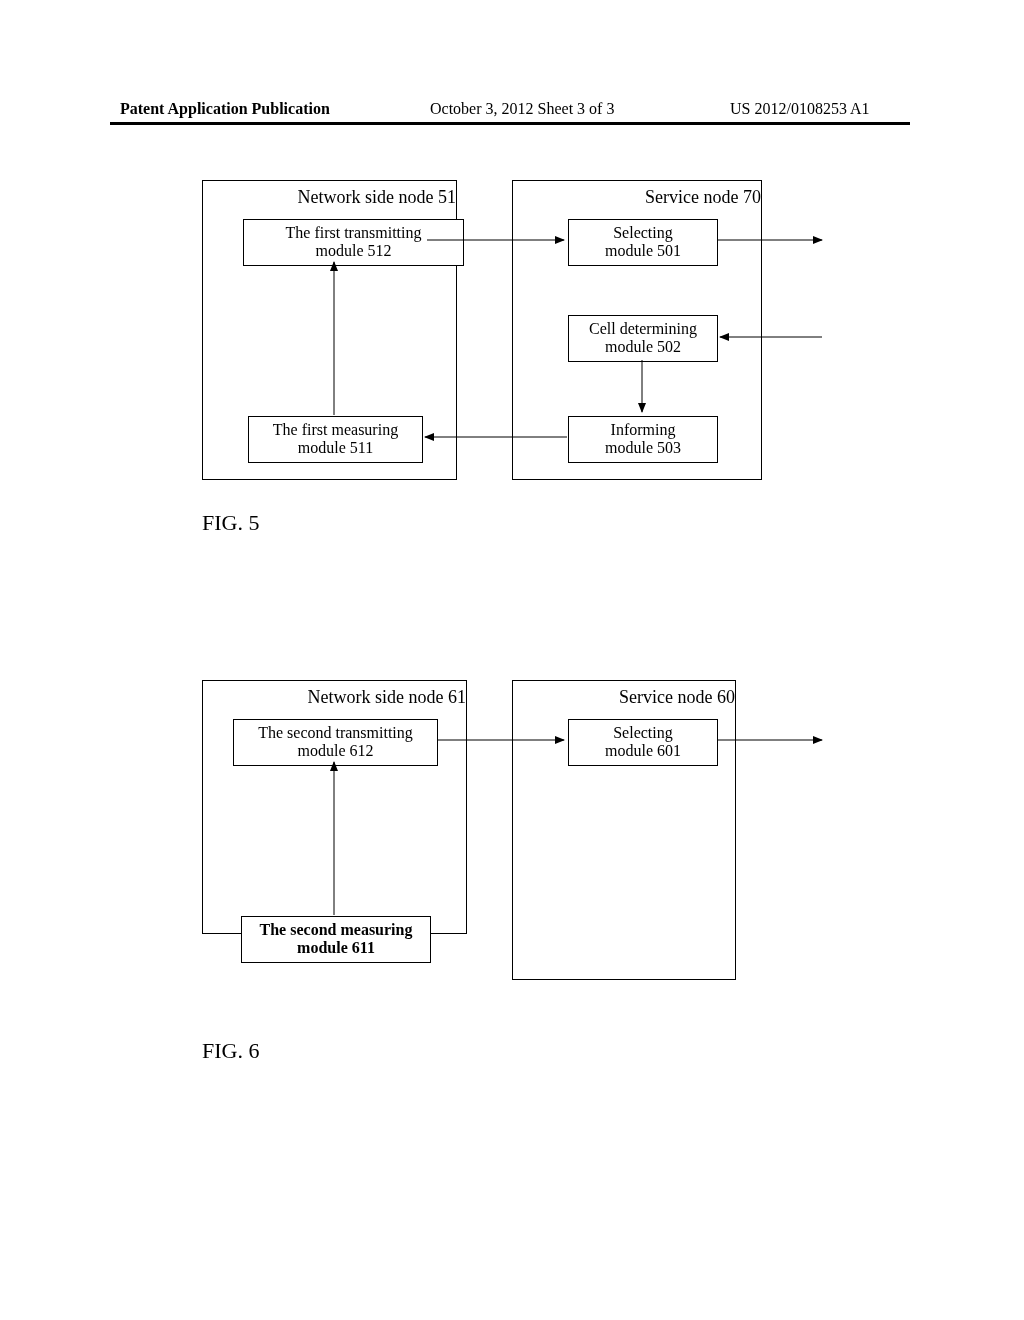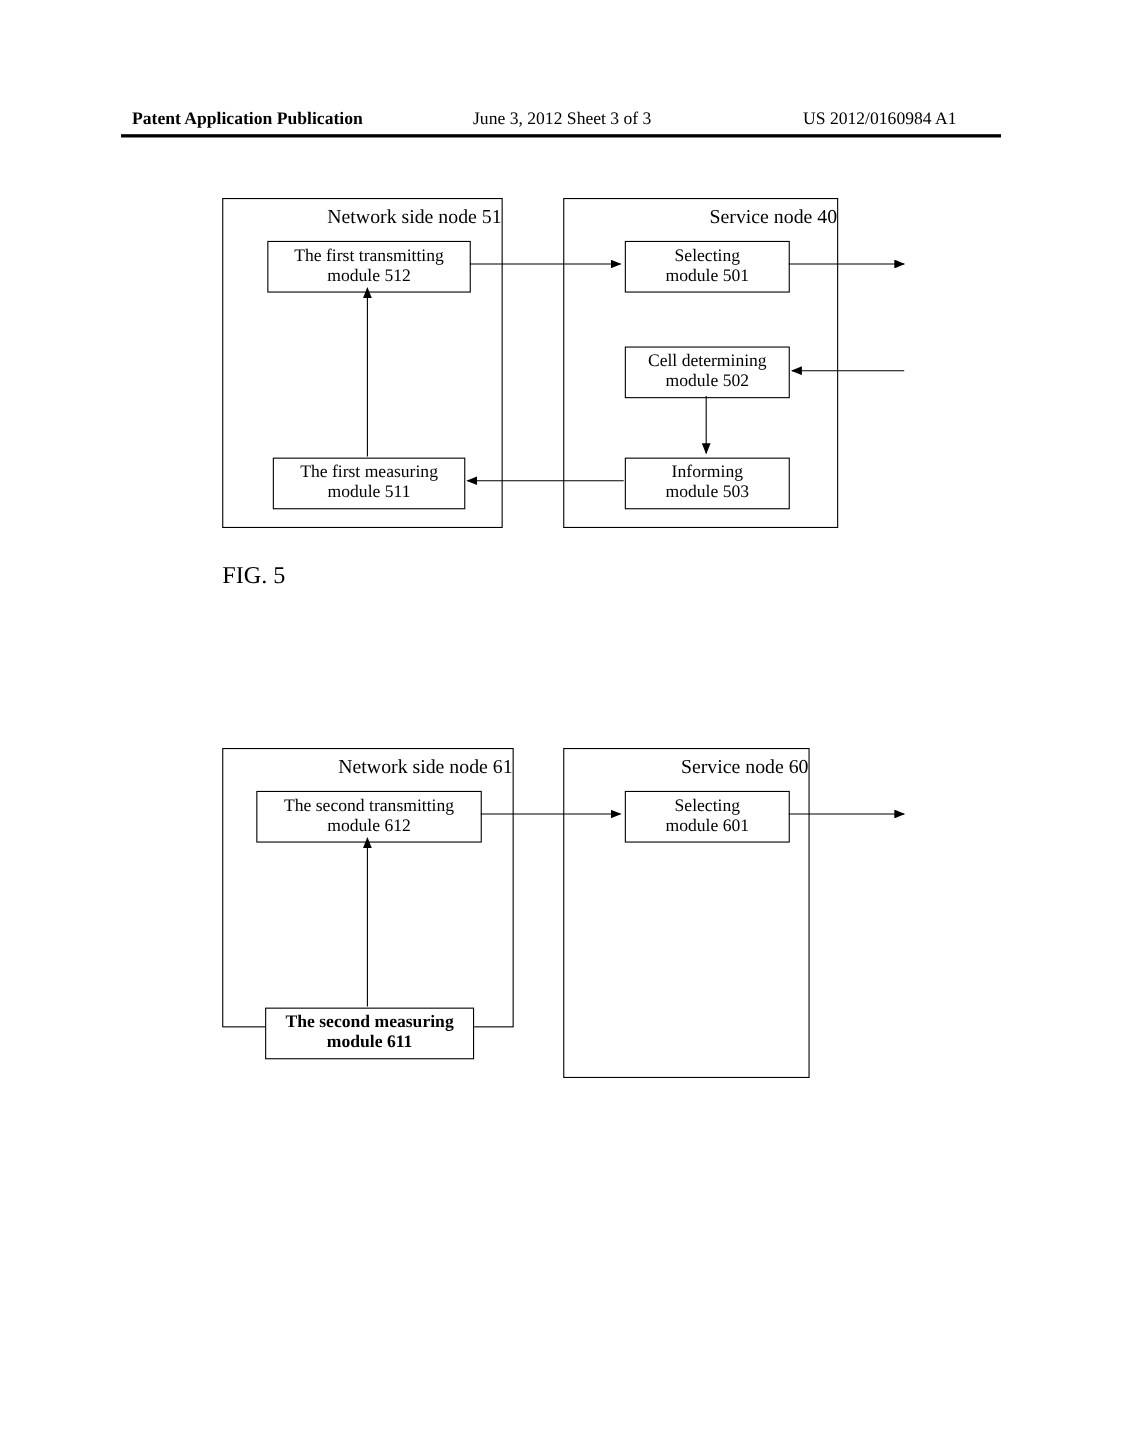--- a/index.html
+++ b/index.html
@@ -71,35 +71,35 @@
     pointer-events: none;
   }
 </style>
 </head>
 <body>
 
 <div class="page">
 
   <div class="header">
     <span class="header-left">Patent Application Publication</span>
-    <span class="header-mid">June 3, 2012  Sheet 3 of 3</span>
-    <span class="header-right">US 2012/0160984 A1</span>
+    <span class="header-mid">October 3, 2012  Sheet 3 of 3</span>
+    <span class="header-right">US 2012/0108253 A1</span>
   </div>
   <div class="hrline"></div>
 
   <div class="fig fig5">
 
     <div class="node-box" style="left:0; top:0; width:255px; height:300px;">
       <div class="node-title">Network side node 51</div>
-      <div class="module-box" style="left:40px; top:38px; width:185px;">The first transmitting<br>module 512</div>
+      <div class="module-box" style="left:40px; top:38px; width:221px;">The first transmitting<br>module 512</div>
       <div class="module-box" style="left:45px; top:235px; width:175px;">The first measuring<br>module 511</div>
     </div>
 
     <div class="node-box" style="left:310px; top:0; width:250px; height:300px;">
-      <div class="node-title">Service node 40</div>
+      <div class="node-title">Service node 70</div>
       <div class="module-box" style="left:55px; top:38px; width:150px;">Selecting<br>module 501</div>
       <div class="module-box" style="left:55px; top:134px; width:150px;">Cell determining<br>module 502</div>
       <div class="module-box" style="left:55px; top:235px; width:150px;">Informing<br>module 503</div>
     </div>
 
     <svg class="arrows" width="640" height="340">
       <defs>
         <marker id="arrowhead" markerWidth="10" markerHeight="8" refX="9" refY="4" orient="auto">
           <polygon points="0 0, 10 4, 0 8" fill="black"></polygon>
         </marker>
@@ -136,15 +136,16 @@
 
     <svg class="arrows" width="640" height="340">
 
       <line x1="132" y1="235" x2="132" y2="82" stroke="black" stroke-width="1" marker-end="url(#arrowhead)"></line>
 
       <line x1="235" y1="60" x2="362" y2="60" stroke="black" stroke-width="1" marker-end="url(#arrowhead)"></line>
 
       <line x1="515" y1="60" x2="620" y2="60" stroke="black" stroke-width="1" marker-end="url(#arrowhead)"></line>
     </svg>
 
+    <div class="label-caption" style="top:358px;">FIG. 6</div>
   </div>
 
 </div>
 
 </body></html>

